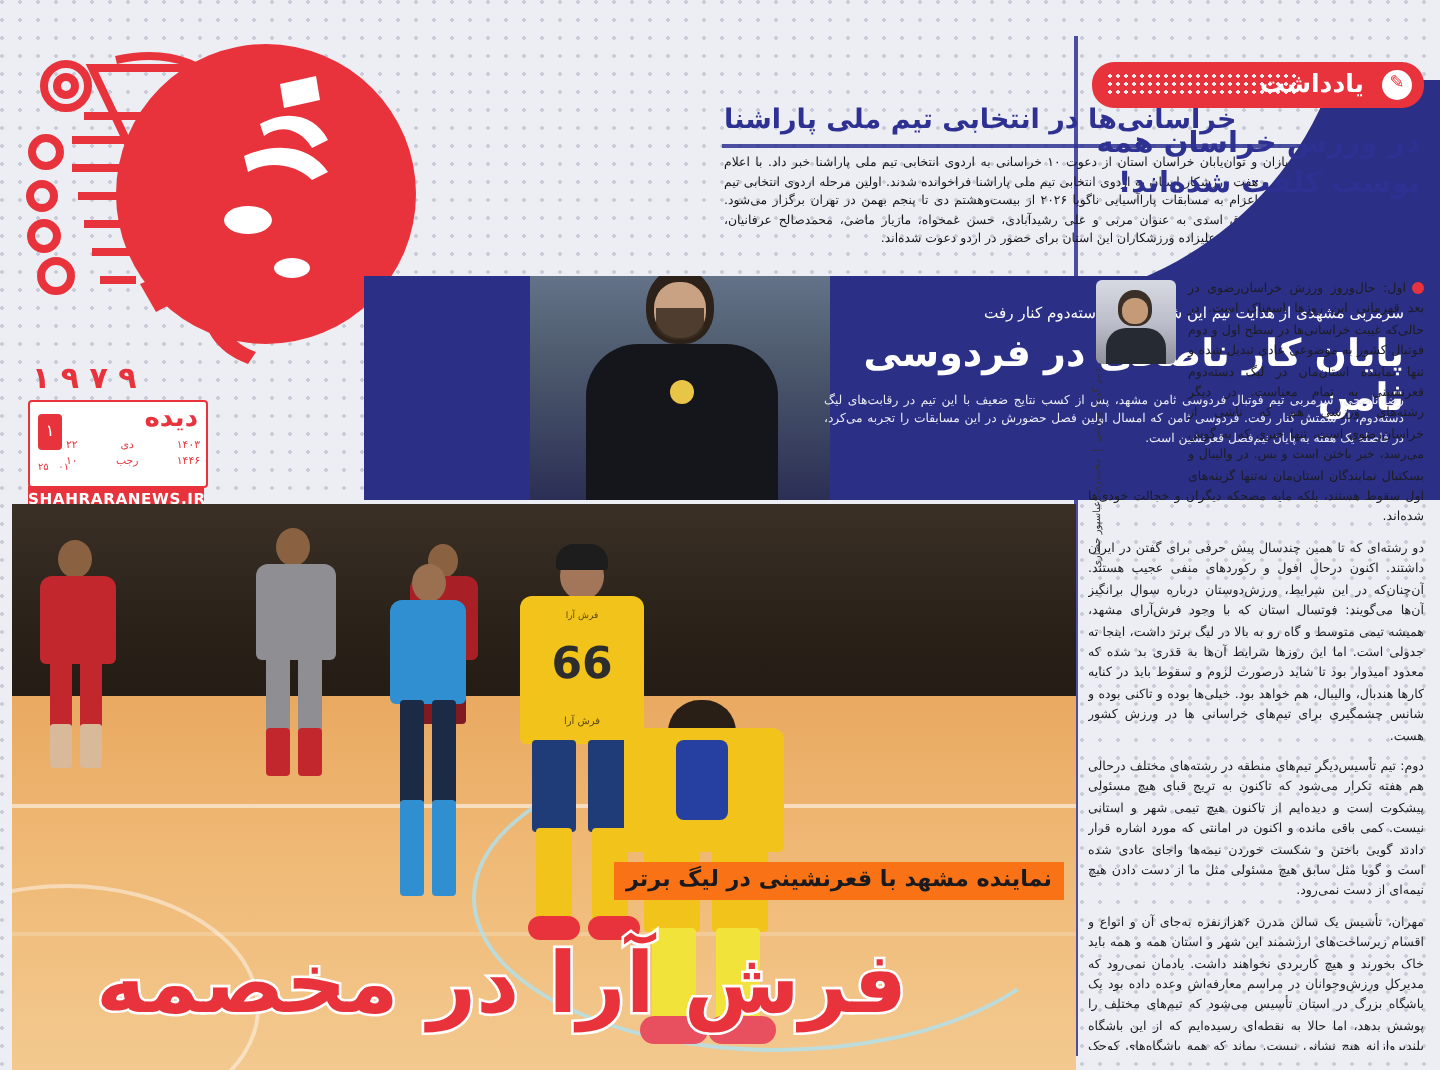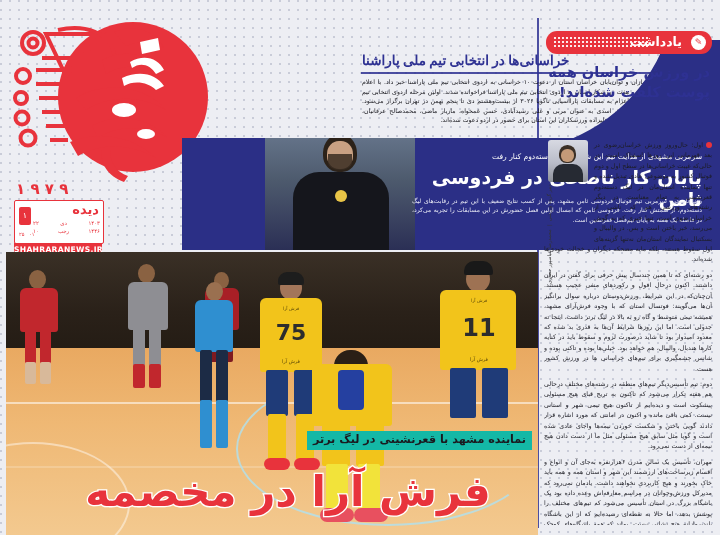--- a/index.html
+++ b/index.html
@@ -134,21 +134,20 @@
     font-size:5px;color:#333;line-height:7px;
     border-right:1px solid #999;padding-right:2px;
     white-space:nowrap;
   }
 
   
   .c-head1{
     position:absolute;right:6px;top:52px;width:352px;
     color:#2e3192;font-size:13.5px;font-weight:700;text-align:left;
     letter-spacing:-.2px;
-    font-family:Liberation Serif, serif;
   }
   .c-rule{
     position:absolute;right:4px;top:72px;width:355px;height:1.6px;
     background:#2e3192;opacity:.85;
   }
   .c-body1{
     position:absolute;right:6px;top:77px;width:352px;
     color:#16161c;font-size:6.2px;line-height:9.6px;text-align:justify;
   }
   .c-swoosh{
@@ -227,29 +226,29 @@
   .plr .leg{position:absolute;border-radius:2px;}
   .plr .num{
     position:absolute;width:100%;text-align:center;
     font-weight:700;color:#2d2d2d;font-family:"DejaVu Sans",sans-serif;
   }
   .plr .club{
     position:absolute;width:100%;text-align:center;
     font-size:4px;color:#4b3a10;
   }
   .sh-line{
-    display:inline-block;background:#14b8a6;color:#1a1a1f;
+    display:inline-block;background:#f97316;color:#1a1a1f;
     font-size:11.2px;font-weight:700;padding:2px 6px 3px 6px;
     line-height:14px;
   }
   .sub-wrap{position:absolute;right:6px;top:432px;width:528px;text-align:right;}
   .sub-wrap .l2{margin-top:2px;}
   .big-head{
     position:absolute;right:8px;top:472px;width:480px;
-    text-align:center;
+    text-align:left;
     color:#e8333c;font-size:42px;font-weight:700;line-height:48px;
     -webkit-text-stroke:2.6px #ffffff;
     paint-order:stroke fill;
     letter-spacing:-1px;
   }
 </style>
 </head>
 <body>
 
 <div class="page"></div>
@@ -384,50 +383,40 @@
       <div class="head" style="left:12px;top:0;width:15px;height:17px;"></div>
       <div class="jersey" style="left:3px;top:16px;width:34px;height:42px;background:#a81f26;"></div>
       <div class="leg" style="left:7px;top:56px;width:10px;height:34px;background:#7e1a20;"></div>
       <div class="leg" style="left:21px;top:56px;width:10px;height:34px;background:#7e1a20;"></div>
     </div>
 
     <div class="plr" style="left:248px;top:24px;width:74px;height:200px;">
       <div class="head" style="left:26px;top:0;width:22px;height:24px;background:#a3765a;"></div>
       <div style="position:absolute;left:24px;top:-4px;width:26px;height:13px;background:#1d1d1d;border-radius:9px 9px 2px 2px;"></div>
       <div class="jersey" style="left:6px;top:22px;width:62px;height:74px;background:#f2c41b;"></div>
-      <div class="num" style="top:44px;font-size:22px;">75</div>
+      <div class="num" style="top:44px;font-size:22px;">66</div>
       <div class="club" style="top:30px;font-size:4.5px;color:#5a4708;">فرش آرا</div>
       <div class="club" style="top:82px;font-size:5px;color:#5a4708;">فرش آرا</div>
       <div class="leg" style="left:12px;top:94px;width:22px;height:46px;background:#1f3b78;"></div>
       <div class="leg" style="left:40px;top:94px;width:22px;height:46px;background:#1f3b78;"></div>
       <div class="leg" style="left:14px;top:138px;width:18px;height:46px;background:#f2c41b;"></div>
       <div class="leg" style="left:42px;top:138px;width:18px;height:46px;background:#f2c41b;"></div>
       <div class="leg" style="left:10px;top:182px;width:26px;height:12px;background:#e8333c;border-radius:6px;"></div>
       <div class="leg" style="left:40px;top:182px;width:26px;height:12px;background:#e8333c;border-radius:6px;"></div>
     </div>
 
     <div class="plr" style="left:186px;top:30px;width:44px;height:180px;">
       <div class="head" style="left:14px;top:0;width:17px;height:19px;background:#9a7050;"></div>
       <div class="jersey" style="left:3px;top:18px;width:38px;height:52px;background:#2f8fd0;"></div>
       <div class="leg" style="left:8px;top:68px;width:12px;height:52px;background:#1c2b45;"></div>
       <div class="leg" style="left:24px;top:68px;width:12px;height:52px;background:#1c2b45;"></div>
       <div class="leg" style="left:8px;top:118px;width:12px;height:48px;background:#2f8fd0;"></div>
       <div class="leg" style="left:24px;top:118px;width:12px;height:48px;background:#2f8fd0;"></div>
     </div>
 
-    <div class="plr" style="left:430px;top:14px;width:86px;height:216px;">
-      <div class="head" style="left:30px;top:0;width:24px;height:26px;background:#9e7253;"></div>
-      <div style="position:absolute;left:28px;top:-5px;width:29px;height:14px;background:#191919;border-radius:10px 10px 2px 2px;"></div>
-      <div class="jersey" style="left:4px;top:24px;width:76px;height:80px;background:#f2c41b;"></div>
-      <div class="num" style="top:48px;font-size:24px;">11</div>
-      <div class="club" style="top:32px;font-size:4.5px;color:#5a4708;">فرش آرا</div>
-      <div class="club" style="top:90px;font-size:5px;color:#5a4708;">فرش آرا</div>
-      <div class="leg" style="left:14px;top:102px;width:26px;height:50px;background:#1f3b78;"></div>
-      <div class="leg" style="left:46px;top:102px;width:26px;height:50px;background:#1f3b78;"></div>
-    </div>
 
     <div class="plr" style="left:298px;top:92px;width:96px;height:190px;">
       <div style="position:absolute;left:30px;top:6px;width:34px;height:26px;background:#2a1f16;border-radius:16px 16px 8px 8px;"></div>
       <div class="jersey" style="left:8px;top:20px;width:80px;height:62px;background:#f2c41b;"></div>
       <div style="position:absolute;left:34px;top:26px;width:26px;height:40px;background:#2540a0;border-radius:4px;"></div>
       <div class="leg" style="left:18px;top:80px;width:28px;height:42px;background:#f2c41b;"></div>
       <div class="leg" style="left:52px;top:80px;width:28px;height:42px;background:#f2c41b;"></div>
       <div class="leg" style="left:22px;top:120px;width:22px;height:48px;background:#f2e33a;"></div>
       <div class="leg" style="left:54px;top:120px;width:22px;height:48px;background:#f2e33a;"></div>
       <div class="leg" style="left:16px;top:164px;width:34px;height:14px;background:#e8505f;border-radius:7px;"></div>

